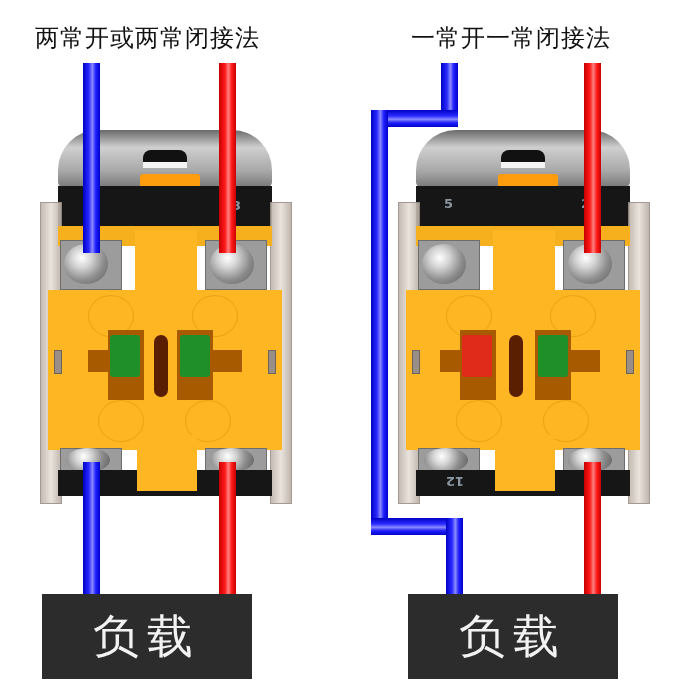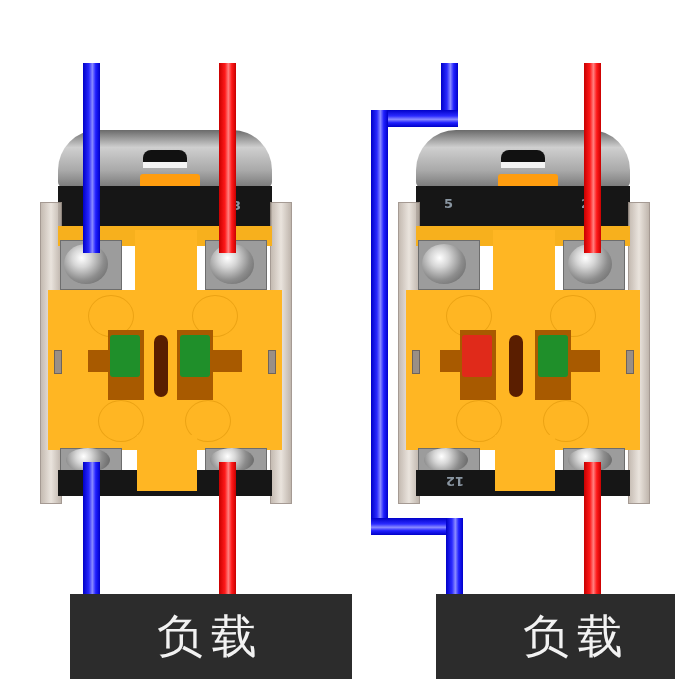--- a/index.html
+++ b/index.html
@@ -20,26 +20,27 @@
   .orange{position:absolute;background:#f7b01d;}
   .orange2{position:absolute;background:#ffb623;}
   .tab{position:absolute;background:#ff9d0f;}
   .screw{position:absolute;border-radius:50%;background:radial-gradient(circle at 40% 35%,#fff 0%,#d7d7d7 25%,#8d8d8d 60%,#5c5c5c 100%);}
   .screwbox{position:absolute;background:#9c9c9c;border:1px solid #6d6d6d;}
   .window{position:absolute;background:#a85a00;}
   .contact{position:absolute;border-radius:3px;}
   .slot{position:absolute;background:#5a1e00;border-radius:8px;}
   .circle{position:absolute;border-radius:50%;border:1px solid rgba(210,140,0,.45);}
   .sidemark{position:absolute;width:6px;height:22px;background:#9a8f86;border:1px solid #6e645c;}
-  .load{position:absolute;top:594px;width:282px;height:85px;background:#2c2c2c;color:#f2f2f2;font-size:46px;font-weight:300;display:flex;align-items:center;justify-content:center;letter-spacing:8px;margin-left:28px;}
+  .load{position:absolute;top:594px;width:210px;height:85px;background:#2c2c2c;color:#f2f2f2;font-size:46px;font-weight:300;display:flex;align-items:center;justify-content:center;letter-spacing:8px;}
 </style>
 </head>
 <body>
 
 <div class="panel" style="left:0;">
+  <div class="title" style="left:35px;">两常开或两常闭接法</div>
 
   <div class="dev" style="left:40px;top:130px;width:250px;height:380px;">
     <div class="cap" style="left:18px;top:0;width:214px;height:58px;"></div>
     <div class="capslot" style="left:103px;top:20px;width:44px;height:18px;"></div>
     <div class="tab" style="left:100px;top:44px;width:60px;height:14px;border-radius:3px;"></div>
     <div class="blackband" style="left:18px;top:56px;width:214px;height:40px;"></div>
     <div class="bandlabel" style="left:183px;top:68px;">23</div>
     <div class="clear" style="left:0;top:72px;width:20px;height:300px;"></div>
     <div class="clear" style="left:230px;top:72px;width:20px;height:300px;"></div>
     <div class="orange" style="left:18px;top:96px;width:214px;height:20px;"></div>
@@ -72,20 +73,21 @@
 
   <div class="wire blue" style="left:83px;top:63px;width:17px;height:190px;"></div>
   <div class="wire red" style="left:219px;top:63px;width:17px;height:190px;"></div>
   <div class="wire blue" style="left:83px;top:462px;width:17px;height:132px;"></div>
   <div class="wire red" style="left:219px;top:462px;width:17px;height:132px;"></div>
 
   <div class="load" style="left:42px;">负载</div>
 </div>
 
 <div class="panel" style="left:338px;">
+  <div class="title" style="left:73px;">一常开一常闭接法</div>
 
   <div class="dev" style="left:60px;top:130px;width:250px;height:380px;">
     <div class="cap" style="left:18px;top:0;width:214px;height:58px;"></div>
     <div class="capslot" style="left:103px;top:20px;width:44px;height:18px;"></div>
     <div class="tab" style="left:100px;top:44px;width:60px;height:14px;border-radius:3px;"></div>
     <div class="blackband" style="left:18px;top:56px;width:214px;height:40px;"></div>
     <div class="bandlabel" style="left:46px;top:66px;">5</div>
     <div class="bandlabel" style="left:183px;top:66px;">23</div>
     <div class="clear" style="left:0;top:72px;width:20px;height:300px;"></div>
     <div class="clear" style="left:230px;top:72px;width:20px;height:300px;"></div>

